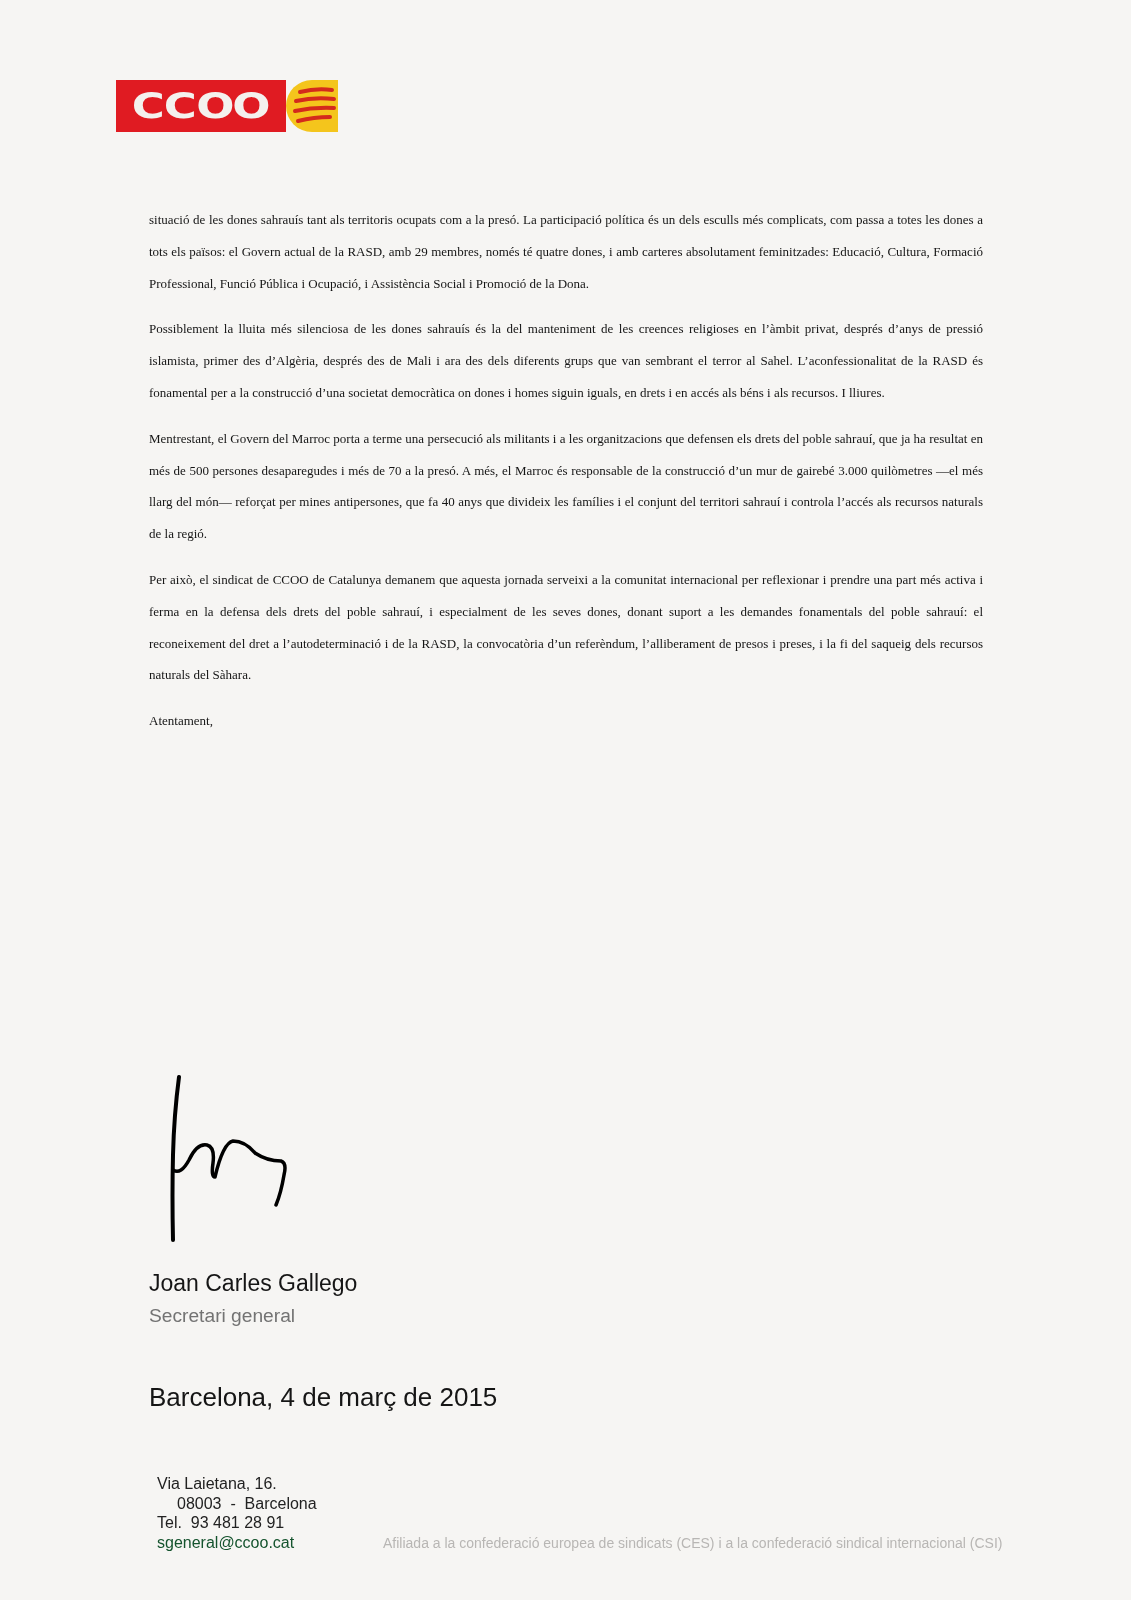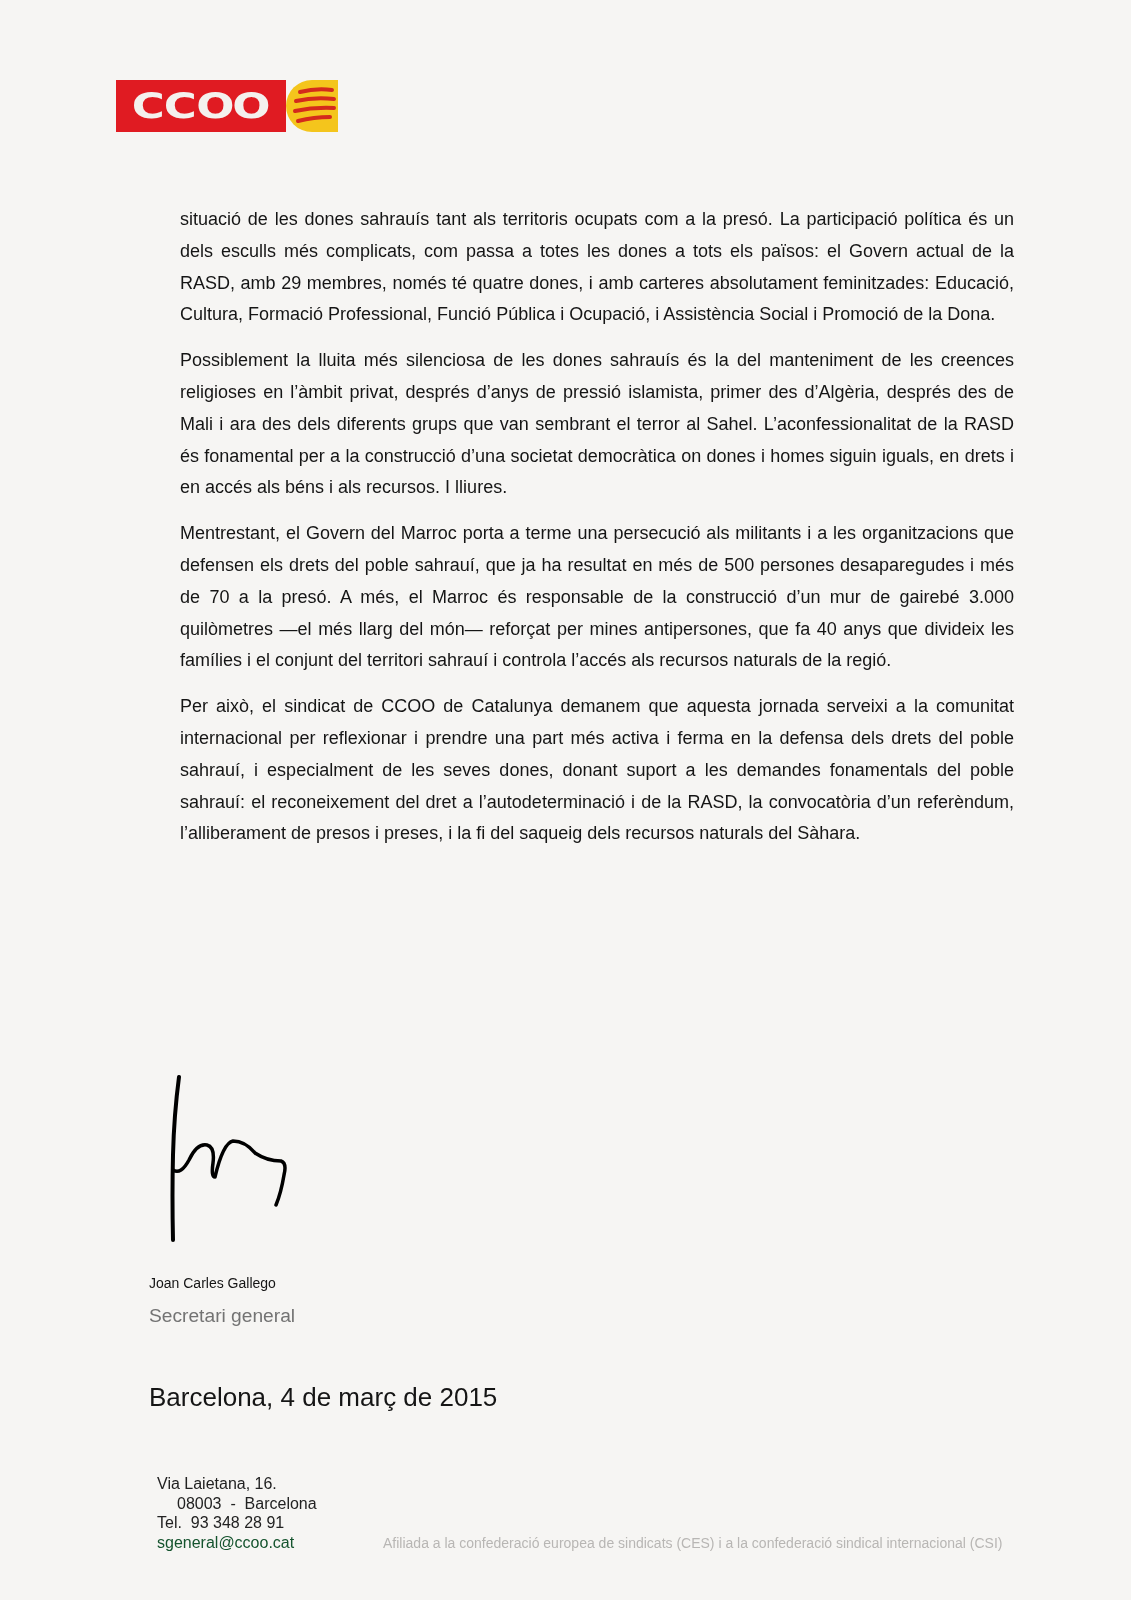--- a/index.html
+++ b/index.html
@@ -56,45 +56,44 @@
     .logo-flag svg {
       position: absolute;
       left: 0;
       top: 0;
     }
     .content {
       position: absolute;
       left: 149px;
       top: 204px;
       width: 834px;
-      font-family: Liberation Sans, sans-serif;
-      font-size: 18px;
+      font-family: Liberation Serif, serif;
+      font-size: 13px;
       line-height: 31.8px;
       color: #151515;
-      margin-left: 31px;
     }
     .para {
       margin: 0 0 14px 0;
       text-align: justify;
     }
     .closing {
       margin: 0;
     }
     .signature {
       position: absolute;
       left: 163px;
       top: 1075px;
       width: 140px;
       height: 170px;
     }
     .sig-name {
       position: absolute;
       left: 149px;
       top: 1268px;
-      font-size: 14px;
+      font-size: 23px;
       line-height: 31.8px;
       color: #151515;
     }
     .sig-title {
       position: absolute;
       left: 149px;
       top: 1300px;
       font-size: 19.2px;
       line-height: 31.8px;
       color: #737373;
@@ -147,34 +146,35 @@
       <path d="M12 41 Q28 37 44 37" stroke="#d42a1c" stroke-width="4" fill="none" stroke-linecap="round"></path>
     </svg>
   </div>
 </div>
 
 <div class="content">
   <p class="para">situació de les dones sahrauís tant als territoris ocupats com a la presó. La participació política és un dels esculls més complicats, com passa a totes les dones a tots els països: el Govern actual de la RASD, amb 29 membres, només té quatre dones, i amb carteres absolutament feminitzades: Educació, Cultura, Formació Professional, Funció Pública i Ocupació, i Assistència Social i Promoció de la Dona.</p>
   <p class="para">Possiblement la lluita més silenciosa de les dones sahrauís és la del manteniment de les creences religioses en l’àmbit privat, després d’anys de pressió islamista, primer des d’Algèria, després des de Mali i ara des dels diferents grups que van sembrant el terror al Sahel. L’aconfessionalitat de la RASD és fonamental per a la construcció d’una societat democràtica on dones i homes siguin iguals, en drets i en accés als béns i als recursos. I lliures.</p>
   <p class="para">Mentrestant, el Govern del Marroc porta a terme una persecució als militants i a les organitzacions que defensen els drets del poble sahrauí, que ja ha resultat en més de 500 persones desaparegudes i més de 70 a la presó. A més, el Marroc és responsable de la construcció d’un mur de gairebé 3.000 quilòmetres —el més llarg del món— reforçat per mines antipersones, que fa 40 anys que divideix les famílies i el conjunt del territori sahrauí i controla l’accés als recursos naturals de la regió.</p>
   <p class="para">Per això, el sindicat de CCOO de Catalunya demanem que aquesta jornada serveixi a la comunitat internacional per reflexionar i prendre una part més activa i ferma en la defensa dels drets del poble sahrauí, i especialment de les seves dones, donant suport a les demandes fonamentals del poble sahrauí: el reconeixement del dret a l’autodeterminació i de la RASD, la convocatòria d’un referèndum, l’alliberament de presos i preses, i la fi del saqueig dels recursos naturals del Sàhara.</p>
+  <p class="closing">Atentament,</p>
 </div>
 
 <div class="signature">
   <svg width="140" height="170" viewBox="0 0 140 170">
     <path d="M16 2 Q11 40 10 80 Q9 120 10 165" stroke="#000" stroke-width="4" fill="none" stroke-linecap="round"></path>
     <path d="M10 95 Q18 100 26 85 Q34 68 44 70 Q52 72 50 88 Q48 102 52 102 Q60 68 70 66 Q82 66 92 78 Q104 86 118 86 Q124 88 121 100 Q118 118 113 130" stroke="#000" stroke-width="3.5" fill="none" stroke-linecap="round" stroke-linejoin="round"></path>
   </svg>
 </div>
 
 <div class="sig-name">Joan Carles Gallego</div>
 <div class="sig-title">Secretari general</div>
 
 <div class="place-date">Barcelona, 4 de març de 2015</div>
 
 <div class="footer-address">
   <div>Via Laietana, 16.</div>
   <div style="white-space: pre; margin-left: 20px;">08003  -  Barcelona</div>
-  <div style="white-space: pre;">Tel.  93 348 28 91</div>
+  <div style="white-space: pre;">Tel.  93 481 28 91</div>
   <div class="footer-email">sgeneral@ccoo.cat</div>
 </div>
 
 <div class="footer-affil">Afiliada a la confederació europea de sindicats (CES) i a la confederació sindical internacional (CSI)</div>
 
 </body></html>

